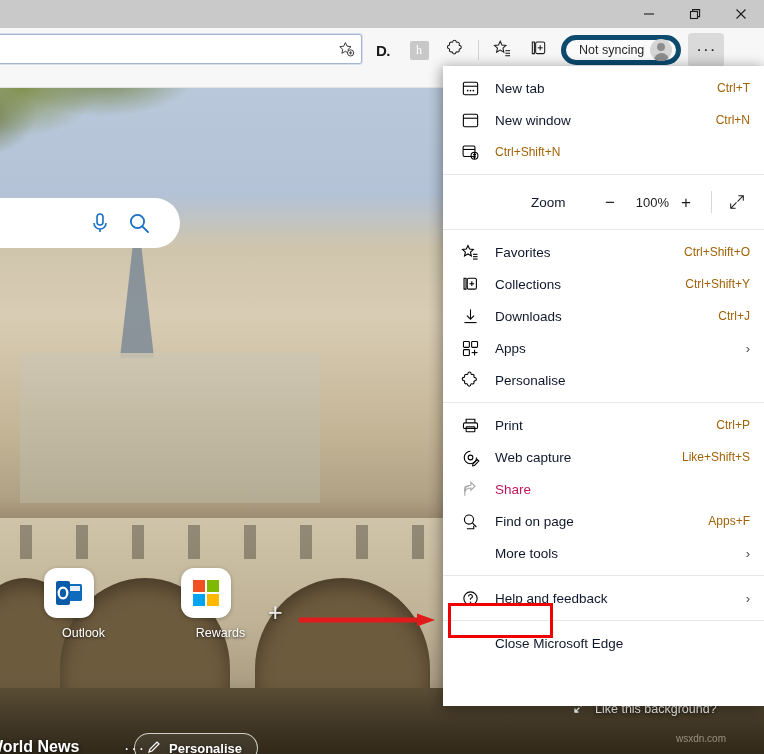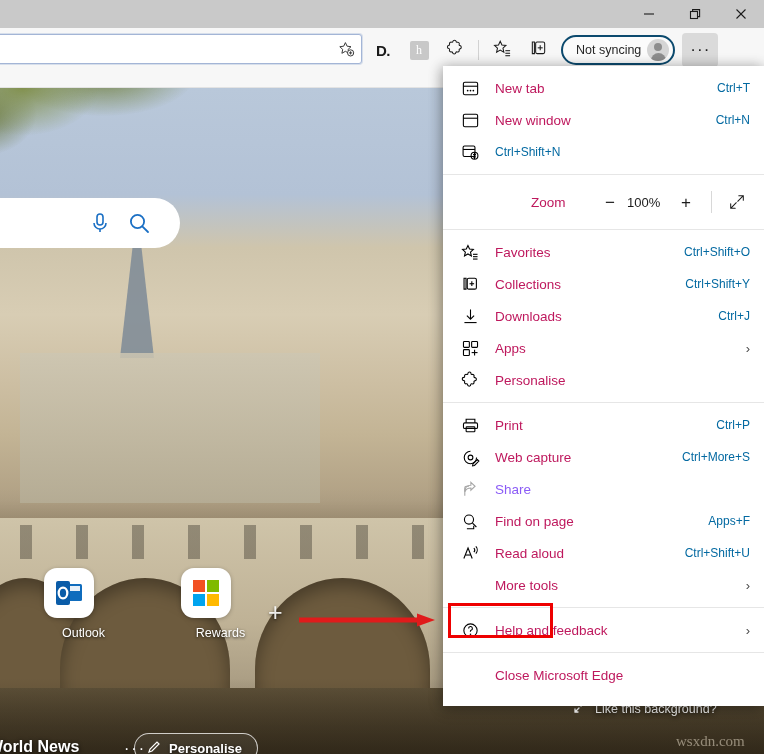--- a/index.html
+++ b/index.html
@@ -69,21 +69,21 @@
     letter-spacing: -0.5px;
   }
   .hbadge {
     width: 19px; height: 19px; background: #c8c8c8; border-radius: 2px;
     display: flex; align-items: center; justify-content: center;
     font-size: 12px; color: #ffffff; font-family: "Liberation Serif", serif;
   }
   .vdiv { width: 1px; height: 20px; background: #d2d2d2; margin: 0 4px; }
   .profile {
     height: 30px; display: flex; align-items: center; gap: 6px;
-    border: 2px solid #0c4a6e; border-radius: 16px;
+    border: 5px solid #0c4a6e; border-radius: 16px;
     padding: 0 4px 0 13px; background: #fbfbfb; margin-left: 4px;
     cursor: default;
   }
   .profile-label { font-size: 12.5px; color: #262626; white-space: nowrap; }
   .avatar {
     width: 22px; height: 22px; border-radius: 50%;
     background: #d5d5d5; position: relative; overflow: hidden;
     flex: 0 0 auto;
   }
   .avatar::before {
@@ -247,22 +247,22 @@
     white-space: nowrap;
   }
   .likebg {
     position: absolute; left: 573px; top: 700px;
     display: flex; align-items: center; gap: 8px;
     color: rgba(255,255,255,0.92); font-size: 12.5px;
     text-shadow: 0 1px 4px rgba(0,0,0,0.85); white-space: nowrap;
   }
   .watermark {
     position: absolute; left: 676px; top: 733px;
-    font-size: 15px; color: rgba(225,215,195,0.55);
-    font-family: Liberation Serif, serif; white-space: nowrap;
+    font-size: 10px; color: rgba(225,215,195,0.55);
+    font-family: Liberation Sans, sans-serif; white-space: nowrap;
   }
 
   
   .menu {
     position: absolute; left: 443px; top: 66px;
     width: 321px; height: 640px;
     background: #ffffff;
     box-shadow: -2px 0 12px rgba(0,0,0,0.22), 0 4px 14px rgba(0,0,0,0.22);
     padding: 6px 0;
   }
@@ -271,40 +271,40 @@
     height: 32px; display: flex; align-items: center;
     padding: 0 14px 0 16px; cursor: default;
   }
   .mrow.disabled { color: #a6a6a6; }
   .mico {
     width: 22px; height: 22px; flex: 0 0 auto;
     display: flex; align-items: center; justify-content: center;
     margin-right: 14px;
   }
   .mico.blank { }
-  .mlabel { font-size: 13.5px; color: #be185d; flex: 1; white-space: nowrap; }
-  .mrow.disabled .mlabel { color: #8b5cf6; }
-  .mkey { font-size: 12px; color: #0369a1; white-space: nowrap; }
+  .mlabel { font-size: 13.5px; color: #0f172a; flex: 1; white-space: nowrap; }
+  .mrow.disabled .mlabel { color: #be185d; }
+  .mkey { font-size: 12px; color: #a16207; white-space: nowrap; }
   .mchev { font-size: 13px; color: #4a4a4a; margin-left: 8px; }
   .msep { height: 1px; background: #e6e6e6; margin: 6px 0; }
 
   
   .zoomrow {
     height: 42px; display: flex; align-items: center;
     padding: 0 10px 0 16px;
     margin-left: 36px;
   }
   .zoomrow .mlabel { font-size: 13.5px; }
   .zoomctl { display: flex; align-items: center; gap: 0; }
   .zbtn {
     width: 34px; height: 30px; border-radius: 4px;
     display: flex; align-items: center; justify-content: center;
     font-size: 17px; color: #1b1b1b; cursor: default; line-height: 1;
   }
-  .zval { font-size: 13px; color: #1b1b1b; min-width: 42px; text-align: left; }
+  .zval { font-size: 13px; color: #1b1b1b; min-width: 42px; text-align: right; }
   .zdiv { width: 1px; height: 22px; background: #d8d8d8; margin: 0 8px; }
 
   
   .hl-box {
     position: absolute; left: 448px; top: 603px;
     width: 105px; height: 35px;
     border: 3px solid #ee0000;
     pointer-events: none;
   }
   .arrow {
@@ -594,52 +594,41 @@
       </div>
       <div class="mrow">
         <span class="mico">
           <svg width="19" height="19" viewBox="0 0 20 20">
             <path d="M16.4 10A6.5 6.5 0 1 1 10 3.5" fill="none" stroke="currentColor" stroke-width="1.15"></path>
             <circle cx="10" cy="10" r="2.5" fill="none" stroke="currentColor" stroke-width="1.15"></circle>
             <path d="M12.6 16.8l4.6-4.6 1.6 1.6-4.6 4.6-2 .4z" fill="none" stroke="currentColor" stroke-width="1.15"></path>
           </svg>
         </span>
         <span class="mlabel">Web capture</span>
-        <span class="mkey">Ctrl+More+S</span>
+        <span class="mkey">Like+Shift+S</span>
       </div>
       <div class="mrow disabled">
         <span class="mico">
           <svg width="19" height="19" viewBox="0 0 20 20">
             <path d="M4 16.6V8.2a1.6 1.6 0 0 1 1.6-1.6h2.8" fill="none" stroke="currentColor" stroke-width="1.15"></path>
             <path d="M10.4 2.4l4.4 4.2-4.4 4.2V8.4c-3.4 0-5.4 1.6-6.4 4 0-4.4 2.6-6.8 6.4-6.8z" fill="none" stroke="currentColor" stroke-width="1.15"></path>
           </svg>
         </span>
         <span class="mlabel">Share</span>
       </div>
       <div class="mrow">
         <span class="mico">
           <svg width="19" height="19" viewBox="0 0 20 20">
             <circle cx="8.4" cy="8" r="4.8" fill="none" stroke="currentColor" stroke-width="1.15"></circle>
             <line x1="12.1" y1="11.7" x2="16.2" y2="15.8" fill="none" stroke="currentColor" stroke-width="1.15"></line>
             <path d="M13.4 14.4v3.2H6.2" fill="none" stroke="currentColor" stroke-width="1.15"></path>
           </svg>
         </span>
         <span class="mlabel">Find on page</span>
         <span class="mkey">Apps+F</span>
-      </div>
-      <div class="mrow">
-        <span class="mico">
-          <svg width="19" height="19" viewBox="0 0 20 20">
-            <path d="M3 15.2L7.4 4.2l4.4 11" fill="none" stroke="currentColor" stroke-width="1.15"></path>
-            <line x1="4.6" y1="11.6" x2="10.2" y2="11.6" fill="none" stroke="currentColor" stroke-width="1.15"></line>
-            <path d="M13.6 4.2a3.4 3.4 0 0 1 0 4.4M15.6 2.6a5.6 5.6 0 0 1 0 7.6" fill="none" stroke="currentColor" stroke-width="1.15"></path>
-          </svg>
-        </span>
-        <span class="mlabel">Read aloud</span>
-        <span class="mkey">Ctrl+Shift+U</span>
       </div>
       <div class="mrow">
         <span class="mico blank"></span>
         <span class="mlabel">More tools</span>
         <span class="mchev">›</span>
       </div>
       <div class="msep"></div>
       <div class="mrow">
         <span class="mico">
           <svg width="19" height="19" viewBox="0 0 20 20">

